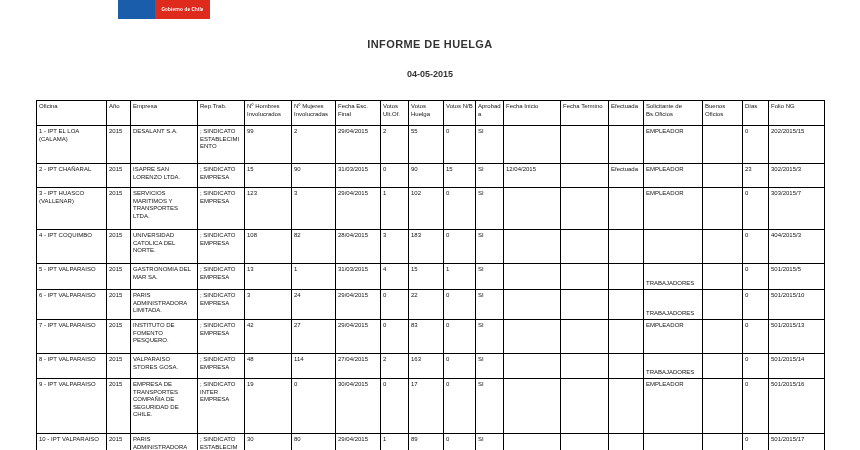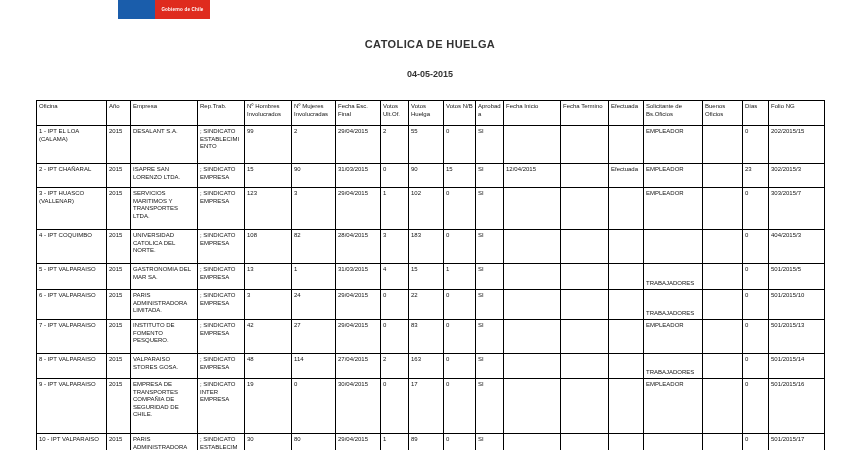--- a/index.html
+++ b/index.html
@@ -43,21 +43,21 @@
 </head>
 <body>
 
 <div class="logo">
   <div class="logo-blue"></div>
   <div class="logo-red">
     <span>Gobierno de Chile</span>
   </div>
 </div>
 
-<div class="title">CATOLICA DE HUELGA</div>
+<div class="title">INFORME DE HUELGA</div>
 <div class="date">04-05-2015</div>
 
 <table>
     <colgroup>
       <col style="width: 70px;">
       <col style="width: 24px;">
       <col style="width: 67px;">
       <col style="width: 47px;">
       <col style="width: 47px;">
       <col style="width: 44px;">

